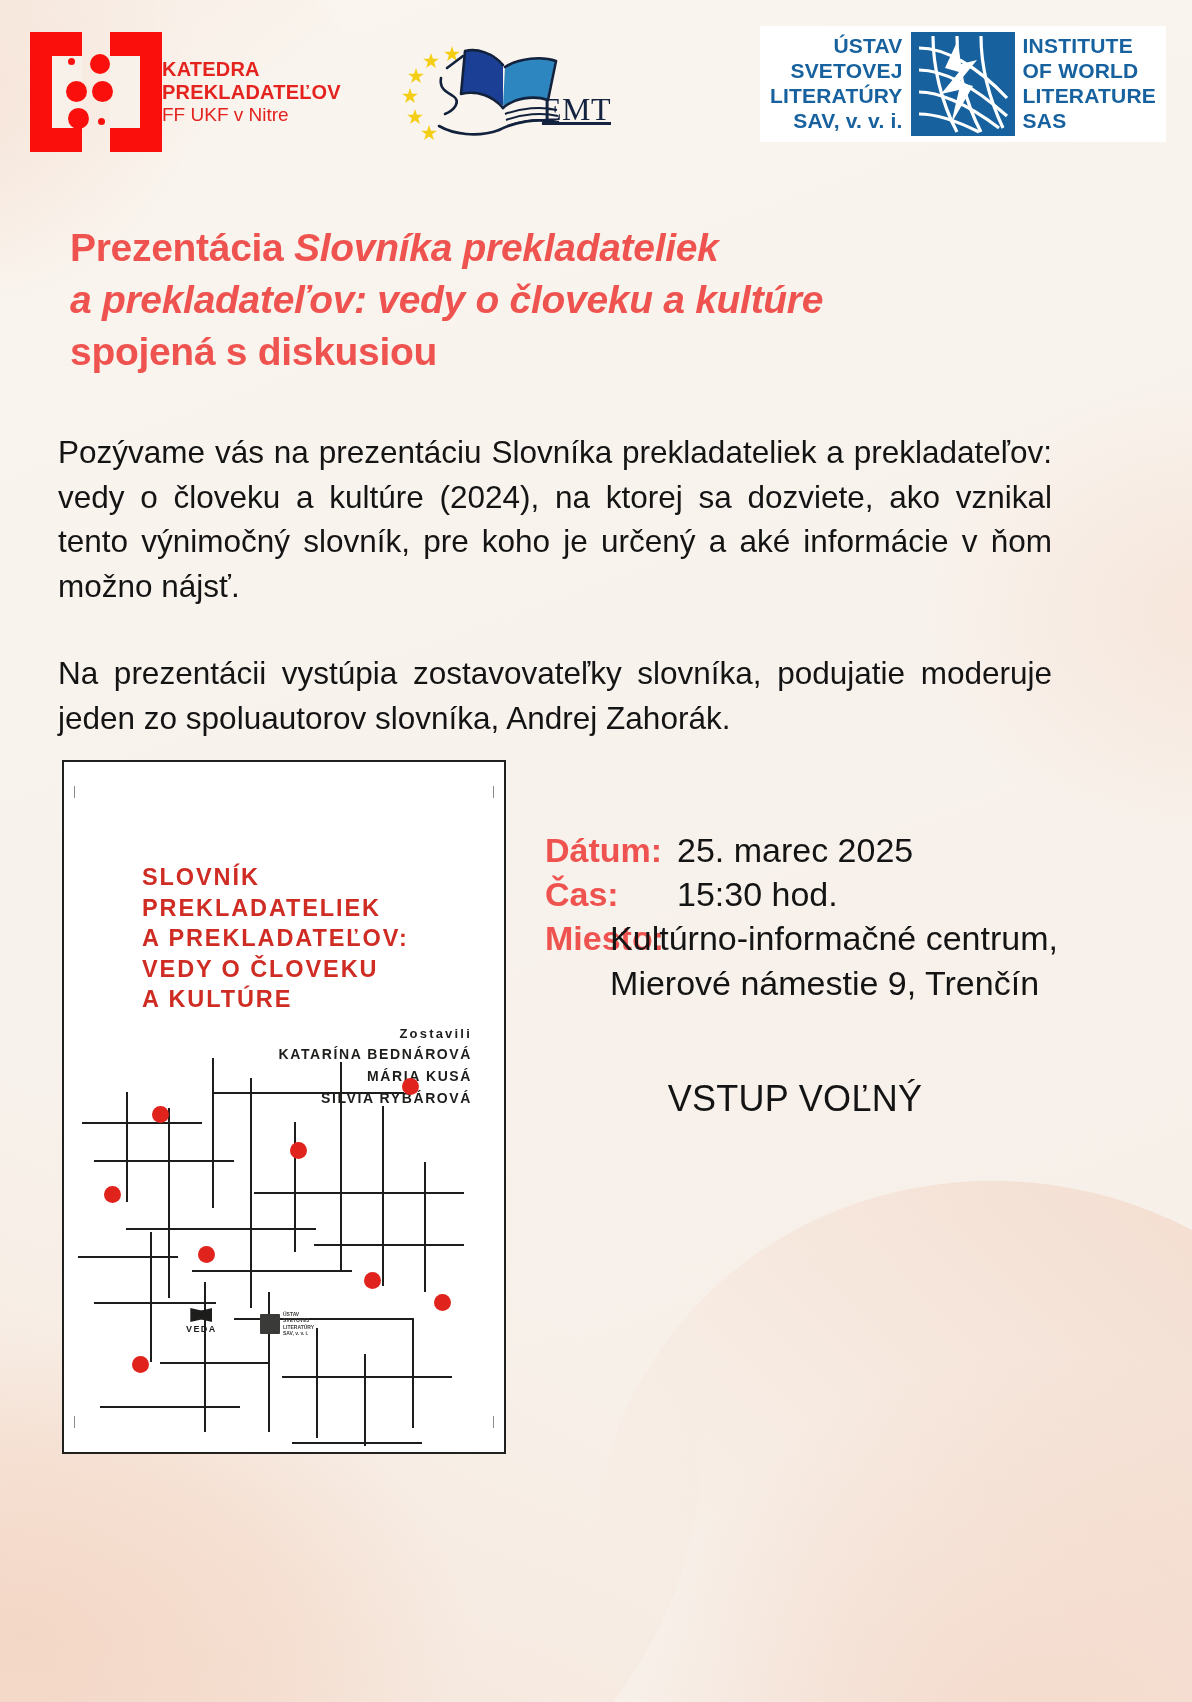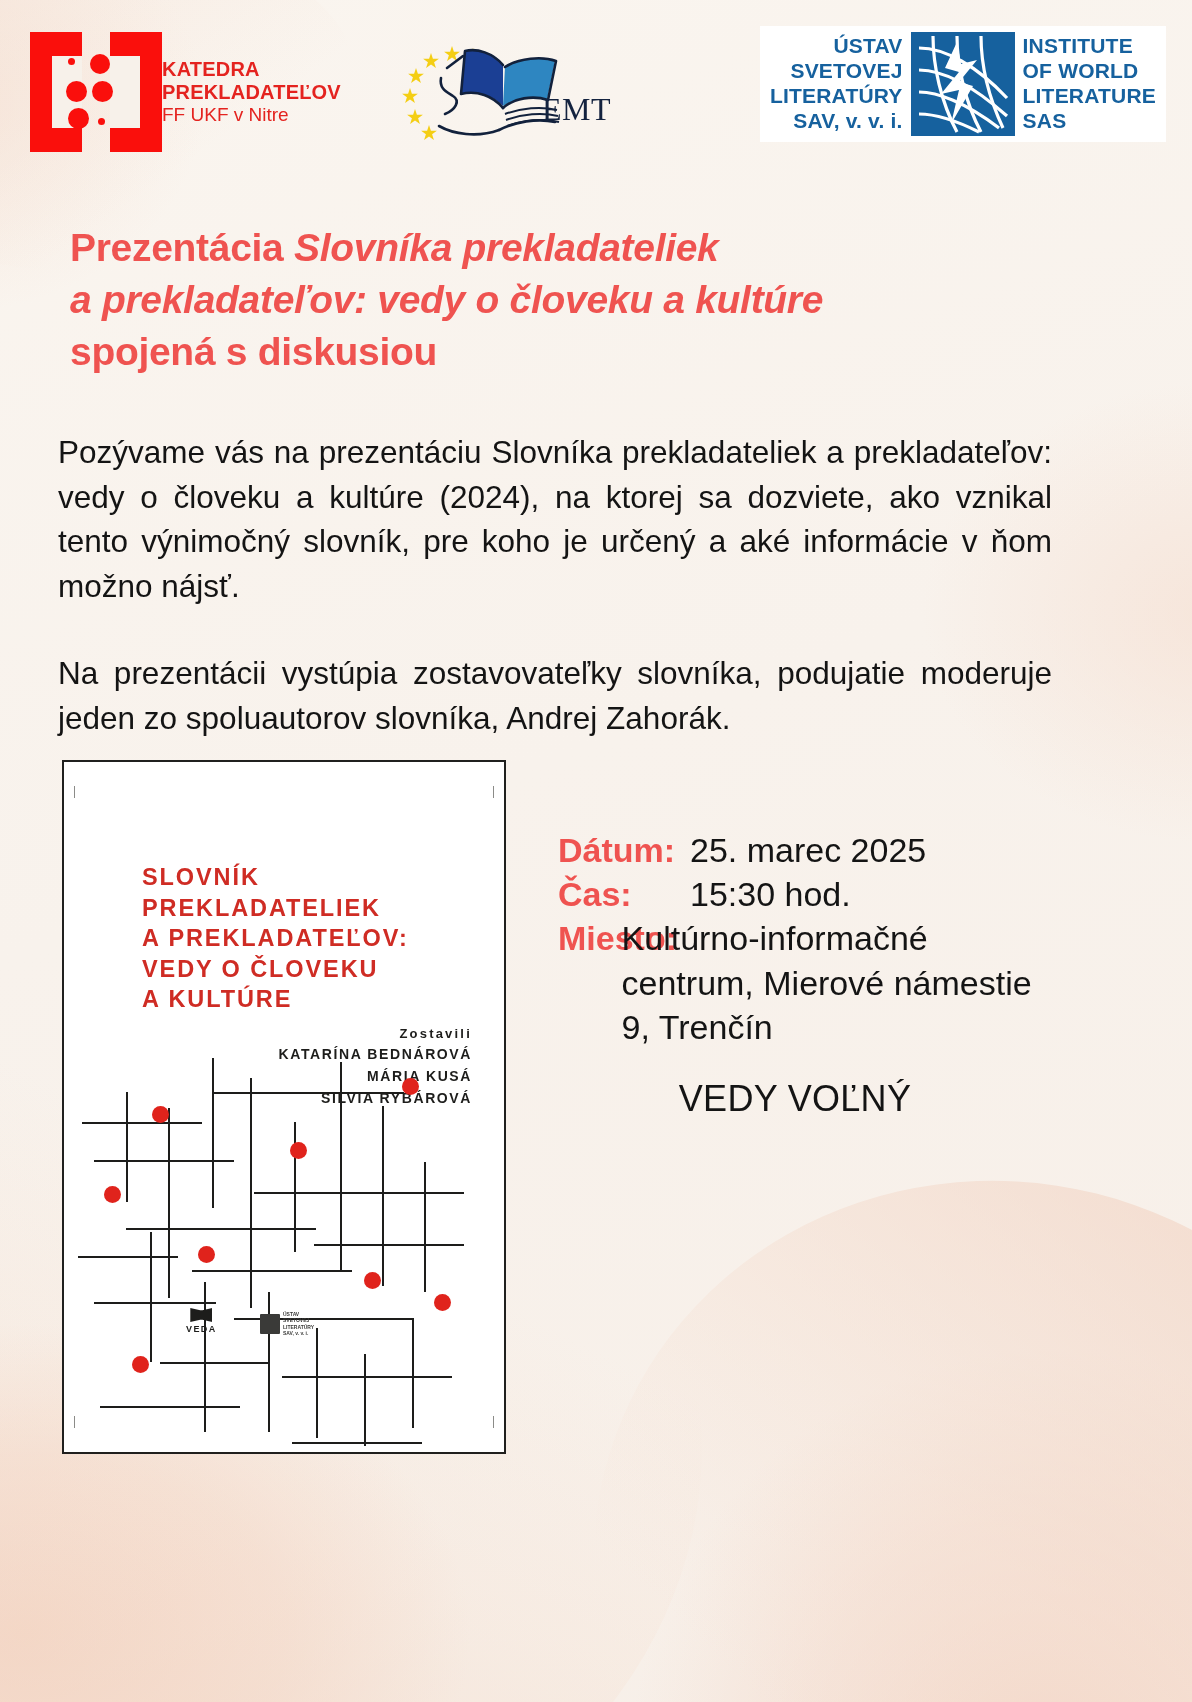--- a/index.html
+++ b/index.html
@@ -126,20 +126,21 @@
     left: 395px; top: 12px;
     width: 210px; height: 120px;
   }
   .logo-emt .emt-word {
     position: absolute;
     right: -6px; bottom: 26px;
     font-family: "Liberation Serif", serif;
     font-size: 32px;
     color: #14233f;
     letter-spacing: 0.5px;
+    text-decoration: underline;
   }
 
   
   .logo-sav {
     position: absolute;
     right: 26px; top: 4px;
     background: #ffffff;
     padding: 6px 10px 6px 10px;
     display: flex;
     align-items: center;
@@ -262,21 +263,21 @@
 
   
   .details {
     position: absolute;
     left: 545px; top: 828px;
     width: 520px;
     font-size: 34px;
     line-height: 1.3;
     color: #141414;
   }
-  .details .row { display: flex; margin-left: 13px; }
+  .details .row { display: flex; }
   .details .lbl {
     color: #ef5350;
     font-weight: bold;
     white-space: nowrap;
   }
   .details .lbl.w-date { min-width: 132px; }
   .details .lbl.w-time { min-width: 132px; }
   .details .lbl.w-place { min-width: 0; margin-right: 4px; }
   .details .val { white-space: nowrap; }
   .details .val.wrap { white-space: normal; }
@@ -485,16 +486,16 @@
       <div class="row">
         <span class="lbl w-time">Čas:</span>
         <span class="val">15:30 hod.</span>
       </div>
       <div class="row place-block">
         <span class="lbl w-place">Miesto:</span>
         <span class="val wrap">Kultúrno-informačné centrum, Mierové námestie 9, Trenčín</span>
       </div>
     </div>
 
-    <div class="free-entry">VEDY VOĽNÝ</div>
+    <div class="free-entry">VSTUP VOĽNÝ</div>
 
   </div>
 </div>
 
 </body></html>

